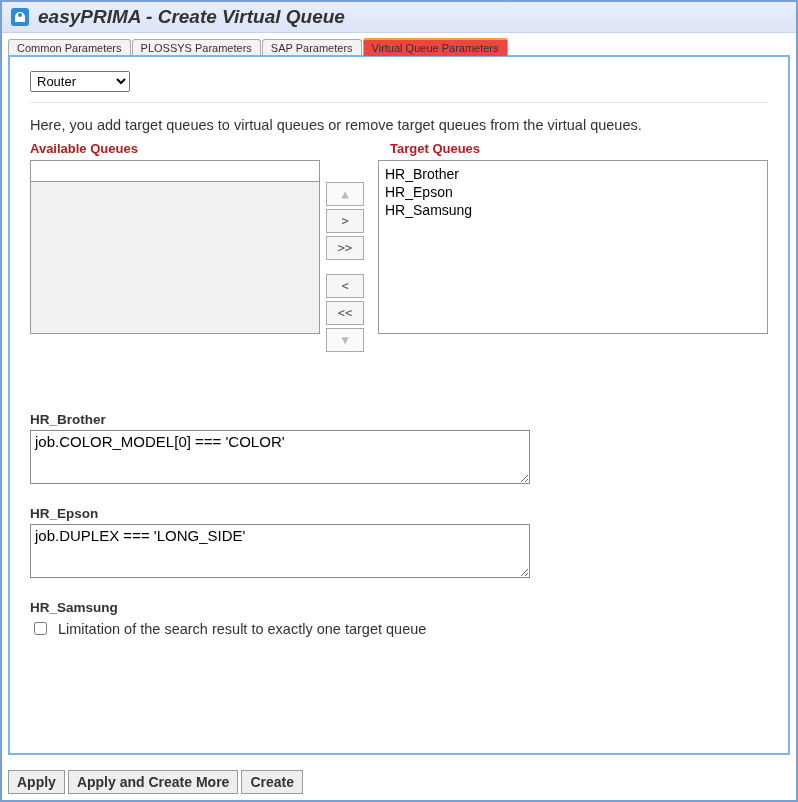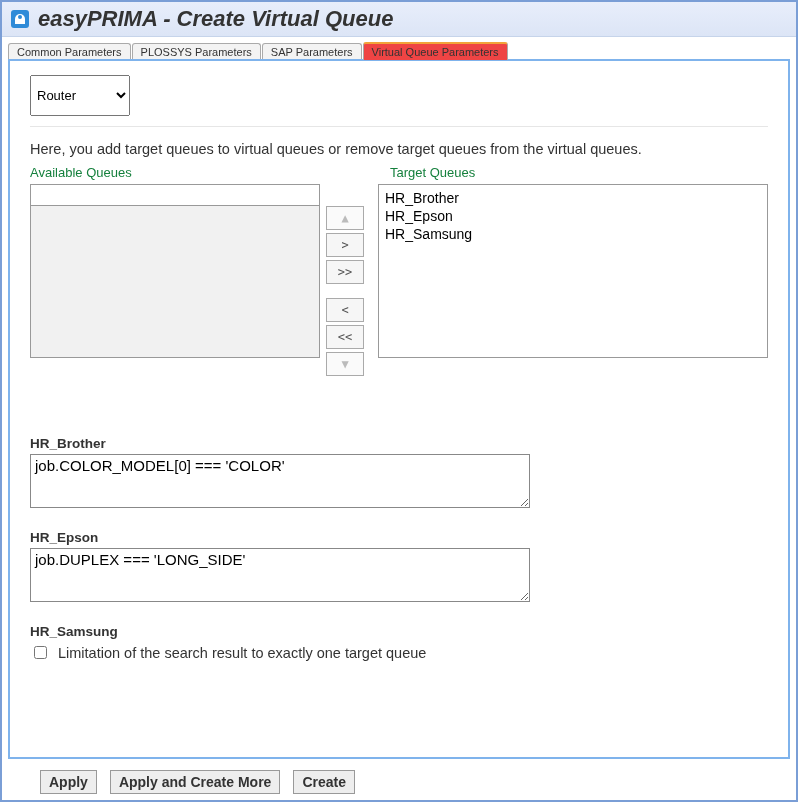--- a/index.html
+++ b/index.html
@@ -25,21 +25,21 @@
     gap: 8px;
   }
   .title-icon {
     width: 20px;
     height: 20px;
     display: inline-flex;
     align-items: center;
     justify-content: center;
   }
   .title-text {
-    font-size: 22px;
+    font-size: 19px;
     font-weight: bold;
     font-style: italic;
     color: #333;
   }
   .tabs-row {
     display: flex;
     gap: 1px;
     padding: 4px 6px 0 6px;
     align-items: flex-end;
   }
@@ -76,33 +76,33 @@
     padding: 6px 0 10px 0;
     border-bottom: 1px solid #e6e6e6;
   }
   .function-label {
     font-size: 15px;
     font-weight: bold;
     color: #333;
   }
   .function-select {
     font-size: 13px;
-    padding: 11px 2px;
+    padding: 1px 2px;
     min-width: 100px;
   }
   .desc-text {
     font-size: 14.5px;
     color: #333;
     margin: 14px 0 8px 0;
   }
   .queue-headers {
     display: flex;
     font-size: 13px;
-    font-weight: normal;
-    color: #15803d;
+    font-weight: bold;
+    color: #b91c1c;
     justify-content: center;
   }
   .qh-left { width: 290px; }
   .qh-mid { width: 70px; }
   .qh-right { flex: 1; }
   .queue-row {
     display: flex;
     gap: 6px;
     margin-top: 4px;
   }
@@ -186,22 +186,21 @@
     gap: 8px;
     margin-top: 4px;
     font-size: 14.5px;
     color: #333;
   }
   .footer-btns {
     position: absolute;
     left: 6px;
     bottom: 6px;
     display: flex;
-    gap: 13px;
-    margin-left: 32px;
+    gap: 3px;
   }
   .fbtn {
     border: 1px solid #999;
     background: #eeeeee;
     padding: 3px 8px;
     font-size: 14px;
     font-weight: bold;
     color: #333;
     cursor: pointer;
   }

